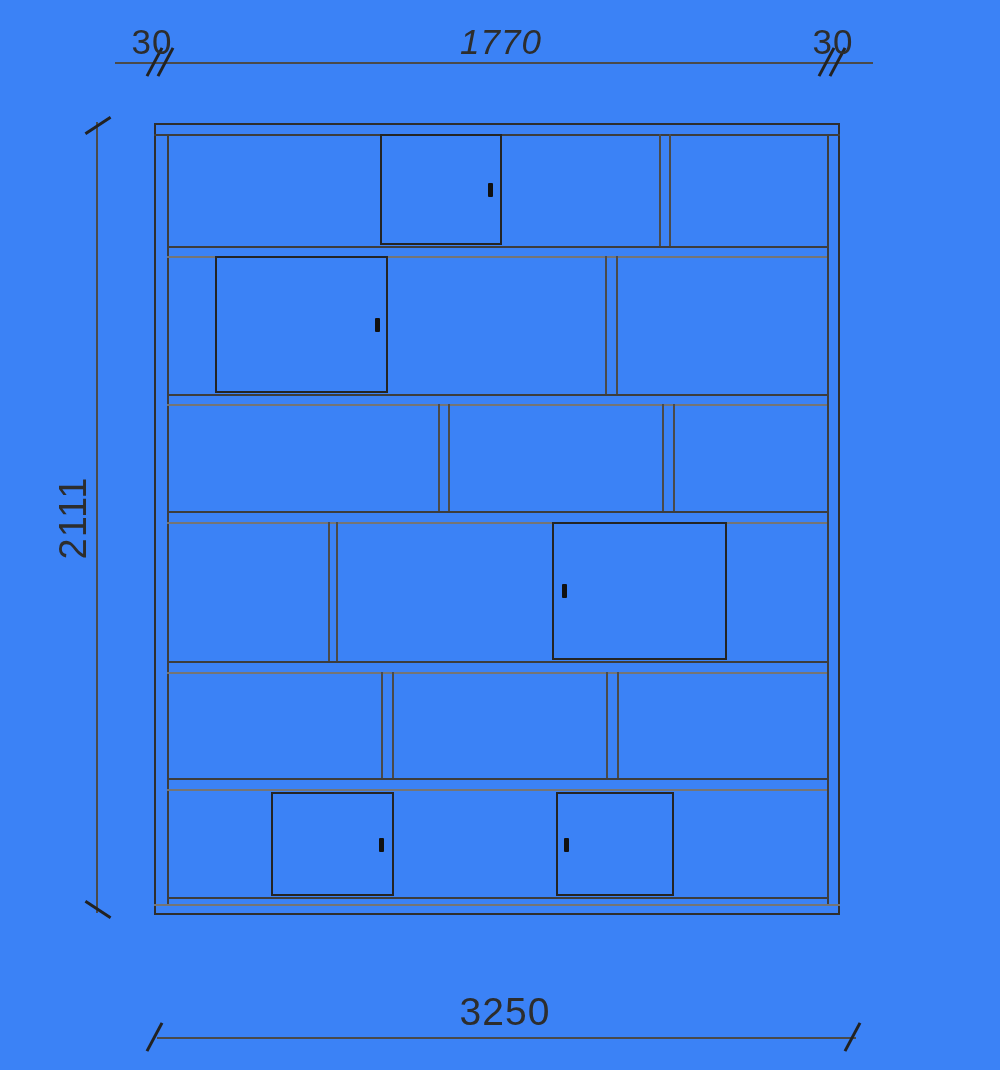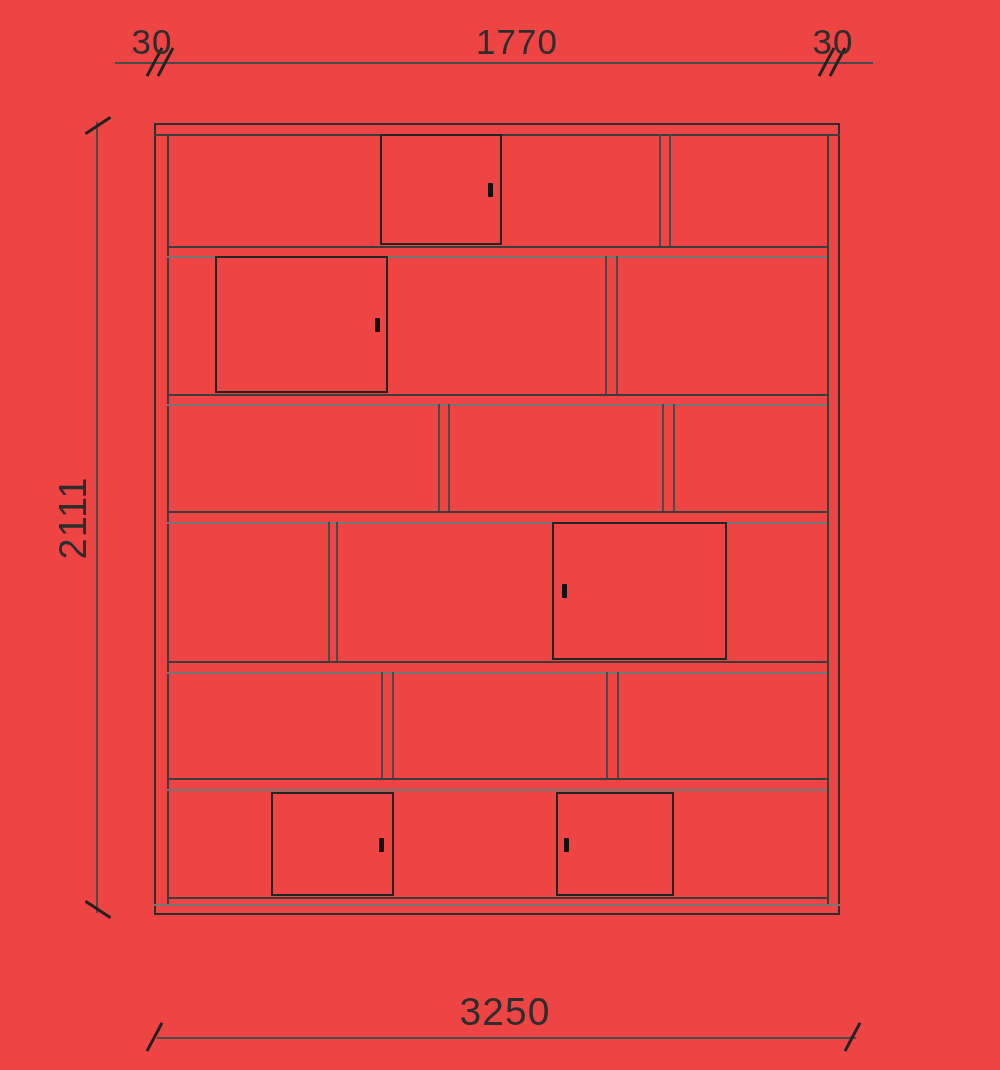--- a/index.html
+++ b/index.html
@@ -1,17 +1,17 @@
 <!DOCTYPE html>
 <html><head>
 <meta charset="utf-8">
 <style>
   html,body{margin:0;padding:0;background:#ffffff;}
   .page{
-    position:relative;width:1000px;height:1070px;background:#ef4444;overflow:hidden;
+    position:relative;width:1000px;height:1070px;background:#3b82f6;overflow:hidden;
     font-family:"Liberation Sans",sans-serif;
   }
   .abs{position:absolute;}
   .dim-label{
     position:absolute;color:#2d2d2d;text-align:center;
     font-family:"Liberation Sans",sans-serif;letter-spacing:1px;
   }
   .lbl-top{font-size:35px;top:22px;}
   .lbl-bottom{font-size:39px;top:990px;}
   .lbl-left{
@@ -31,21 +31,21 @@
 
 <div class="page">
 
   <div>
     <div class="dim-line-h" style="left:115px;top:62px;width:758px;"></div>
     <div class="tick-steep" style="left:153px;top:46px;"></div>
     <div class="tick-steep" style="left:164px;top:46px;"></div>
     <div class="tick-steep" style="left:825px;top:46px;"></div>
     <div class="tick-steep" style="left:836px;top:46px;"></div>
     <span class="dim-label lbl-top" style="left:117px;width:70px;">30</span>
-    <span class="dim-label lbl-top" style="left:437px;width:160px;">1770</span>
+    <span class="dim-label lbl-top" style="left:421px;width:160px;font-style:italic;">1770</span>
     <span class="dim-label lbl-top" style="left:798px;width:70px;">30</span>
   </div>
 
   <div>
     <div class="dim-line-v" style="left:96px;top:122px;height:791px;"></div>
     <div class="tick-flat tick-up" style="left:83px;top:124px;"></div>
     <div class="tick-flat tick-down" style="left:83px;top:908px;"></div>
     <span class="dim-label lbl-left">2111</span>
   </div>
 

